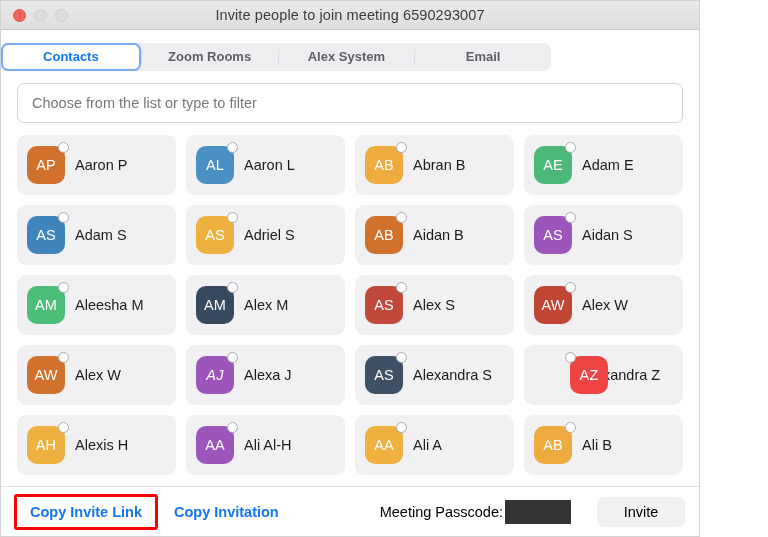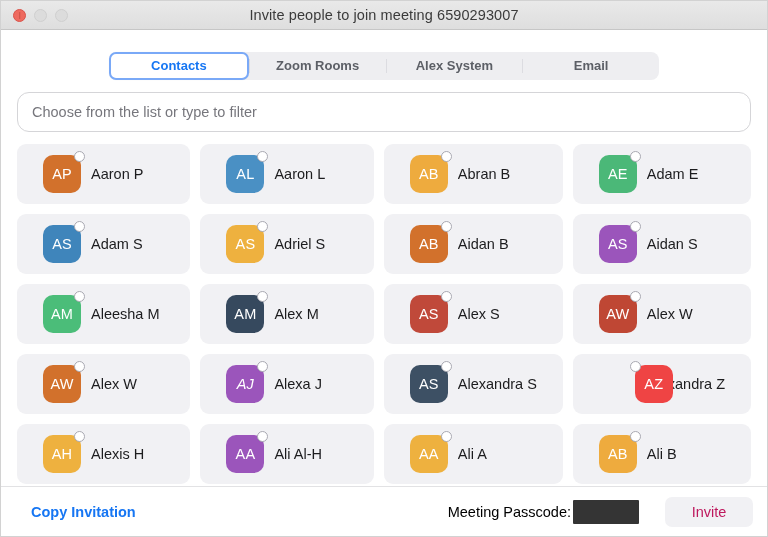--- a/index.html
+++ b/index.html
@@ -8,21 +8,21 @@
     padding: 0;
     background: #ffffff;
   }
   body {
     font-family: "Liberation Sans", sans-serif;
     -webkit-font-smoothing: antialiased;
   }
 
   .window {
     position: relative;
-    width: 768px;
+    width: 700px;
     height: 537px;
     background: #ffffff;
     overflow: hidden;
     box-sizing: border-box;
     border: 1px solid #d2d2d2;
     display: flex;
     flex-direction: column;
   }
 
   
@@ -74,23 +74,22 @@
     text-align: center;
     font-size: 14.5px;
     color: #3b3b3b;
     letter-spacing: 0.1px;
     pointer-events: none;
   }
 
   
   .tabs-area {
     flex: 0 0 auto;
-    padding: 22px 0 12px 0;
-    display: flex;
-    justify-content: center;
+    padding: 13px 0 12px 0;
+    display: flex;
     background: #ffffff;
   }
   .tabbar {
     display: flex;
     align-items: center;
     background: #eeeef1;
     border-radius: 8px;
     width: 550px;
     height: 28px;
     padding: 0;
@@ -128,21 +127,21 @@
   
   .filter-wrap {
     flex: 0 0 auto;
     padding: 0 16px 12px 16px;
   }
   .filter-input {
     width: 100%;
     height: 40px;
     box-sizing: border-box;
     border: 1px solid #d5d5d8;
-    border-radius: 12px;
+    border-radius: 7px;
     background: #ffffff;
     font-family: "Liberation Sans", sans-serif;
     font-size: 14.5px;
     color: #2a2a2a;
     padding: 0 14px;
     outline: none;
   }
   .filter-input::placeholder {
     color: #76767c;
   }
@@ -159,21 +158,21 @@
     grid-template-columns: repeat(4, 1fr);
     column-gap: 10px;
     row-gap: 10px;
   }
   .contact-card {
     height: 60px;
     background: #f1f1f4;
     border-radius: 9px;
     display: flex;
     align-items: center;
-    padding: 0 26px;
+    padding: 0 10px;
     box-sizing: border-box;
     cursor: default;
   }
   .avatar-wrap {
     position: relative;
     flex: 0 0 auto;
     width: 38px;
     height: 38px;
     margin-right: 10px;
   }
@@ -262,21 +261,21 @@
     margin-left: 2px;
     border-radius: 1px;
   }
   .invite-btn {
     margin-left: 26px;
     width: 88px;
     height: 30px;
     border-radius: 7px;
     background: #f1f1f4;
     border: none;
-    color: #be185d;
+    color: #000000;
     font-size: 14.5px;
     font-family: "Liberation Sans", sans-serif;
     cursor: default;
   }
 </style>
 </head>
 <body>
 
 <div class="window">
 
@@ -444,20 +443,23 @@
           <div class="avatar-wrap">
             <div class="avatar" style="background: rgb(238, 171, 62);">AB</div>
             <div class="presence"></div>
           </div>
           <div class="contact-name">Ali B</div>
         </div>
       </div>
   </div>
 
   <div class="footer">
+    <div class="copy-link-highlight">
+      <button class="link-btn">Copy Invite Link</button>
+    </div>
     <button class="link-btn copy-invitation">Copy Invitation</button>
 
     <div class="footer-right">
       <span class="passcode-label">Meeting Passcode:</span>
       <div class="passcode-redacted"></div>
       <button class="invite-btn">Invite</button>
     </div>
   </div>
 
 </div>

